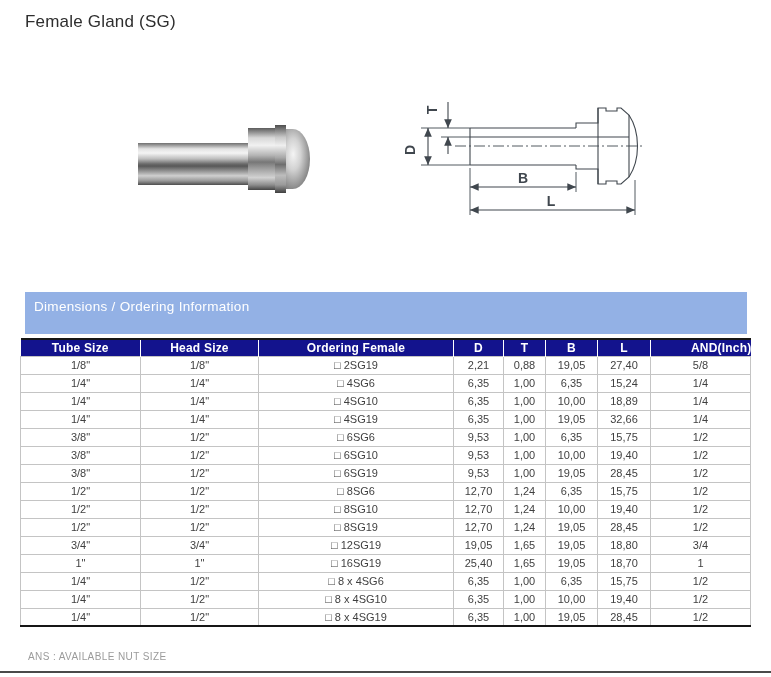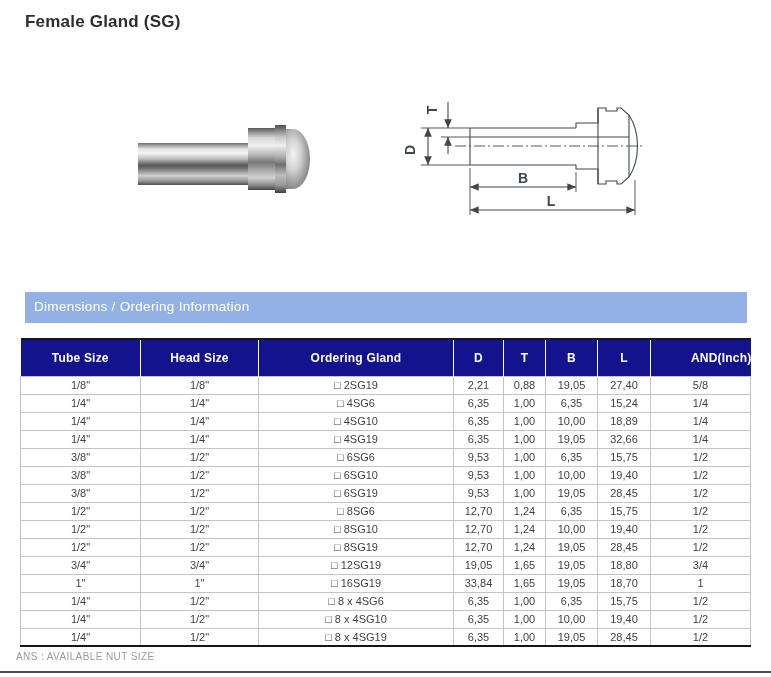--- a/index.html
+++ b/index.html
@@ -1,51 +1,51 @@
 <!DOCTYPE html>
 <html><head>
 <meta charset="utf-8">
 <style>
   * { margin:0; padding:0; box-sizing:border-box; }
   html,body { background:#ffffff; }
   body { width:771px; height:677px; font-family:"Liberation Sans", sans-serif; }
   .page { position:relative; width:771px; height:677px; background:#fff; overflow:hidden; }
 
-  .title { position:absolute; left:25px; top:12px; font-size:17px; color:#2e2e2e; font-weight:700; letter-spacing:.2px; }
+  .title { position:absolute; left:25px; top:12px; font-size:17px; color:#2e2e2e; font-weight:400; letter-spacing:.2px; }
 
   
   .photo { position:absolute; left:138px; top:120px; width:172px; height:76px; }
   .photo .tube { position:absolute; left:0; top:23px; width:110px; height:42px;
     background:linear-gradient(180deg,#6f6f6f 0%,#e3e3e3 14%,#f4f4f4 24%,#bcbcbc 38%,#6a6a6a 50%,#585858 55%,#8f8f8f 66%,#cfcfcf 78%,#999 90%,#4d4d4d 100%); }
   .photo .bodyc { position:absolute; left:110px; top:8px; width:27px; height:62px;
     background:linear-gradient(180deg,#5c5c5c 0%,#d8d8d8 16%,#f1f1f1 28%,#b5b5b5 44%,#777 55%,#a8a8a8 68%,#d2d2d2 80%,#8c8c8c 92%,#454545 100%); }
   .photo .flange { position:absolute; left:137px; top:5px; width:11px; height:68px;
     background:linear-gradient(180deg,#4e4e4e 0%,#c9c9c9 18%,#efefef 30%,#a8a8a8 48%,#6e6e6e 58%,#bdbdbd 74%,#9a9a9a 88%,#3f3f3f 100%); }
   .photo .dome { position:absolute; left:148px; top:9px; width:24px; height:60px;
     border-radius:0 72% 72% 0 / 0 50% 50% 0;
     background:radial-gradient(ellipse at 30% 42%, #f4f4f4 0%, #d2d2d2 32%, #8e8e8e 68%, #4f4f4f 100%); }
 
   
   .diagram { position:absolute; left:393px; top:80px; width:280px; height:150px; }
   .diagram text { font-family:"Liberation Sans", sans-serif; font-size:14px; font-weight:600; fill:#40474e; }
 
   
-  .section-bar { position:absolute; left:25px; top:292px; width:722px; height:31px;
+  .section-bar { position:absolute; left:25px; top:292px; width:722px; height:42px;
     background:#93b1e5; color:#fff; font-size:13.5px; line-height:30px; padding-left:9px; letter-spacing:.3px; }
 
   
   table.dims { position:absolute; left:20px; top:338px; width:730px; border-collapse:collapse; table-layout:fixed;
     border-top:2px solid #161616; border-bottom:2px solid #161616; }
-  table.dims th { background:#13138d; color:#fff; font-size:12px; font-weight:700; height:37px;
+  table.dims th { background:#13138d; color:#fff; font-size:12px; font-weight:700; height:17px;
     border-right:1px solid #fff; text-align:center; letter-spacing:.2px; }
   table.dims th:last-child { border-right:none;padding-left:40px; }
   table.dims td { text-align:center; font-size:11px; color:#3f3f3f; height:18px;
     border:1px solid #c4c4c4; padding:0; }
 
-  .footnote { position:absolute; left:16px; top:651px; font-size:10px; color:#9b9b9b; letter-spacing:.4px; }
+  .footnote { position:absolute; left:28px; top:651px; font-size:10px; color:#9b9b9b; letter-spacing:.4px; }
   .bottom-rule { position:absolute; left:0; top:671px; width:771px; height:2px; background:#4a4a4a; }
 </style>
 </head>
 <body>
 
 <div class="page">
 
   <h1 class="title">Female Gland (SG)</h1>
 
   <div class="photo">
@@ -99,21 +99,21 @@
       <col style="width:50px">
         <col style="width:42px">
         <col style="width:52px">
       <col style="width:53px">
         <col style="width:100px">
     </colgroup>
     <thead>
       <tr>
           <th>Tube Size</th>
           <th>Head Size</th>
-          <th>Ordering Gland</th>
+          <th>Ordering Female</th>
           <th>D</th>
           <th>T</th>
           <th>B</th>
           <th>L</th>
           <th>AND(Inch)</th>
         </tr>
     </thead>
     <tbody>
         <tr>
           <td>1/8"</td>
@@ -222,21 +222,21 @@
           <td>19,05</td>
           <td>1,65</td>
           <td>19,05</td>
           <td>18,80</td>
           <td>3/4</td>
         </tr>
         <tr>
           <td>1"</td>
           <td>1"</td>
           <td>□ 16SG19</td>
-          <td>33,84</td>
+          <td>25,40</td>
           <td>1,65</td>
           <td>19,05</td>
           <td>18,70</td>
           <td>1</td>
         </tr>
         <tr>
           <td>1/4"</td>
           <td>1/2"</td>
           <td>□ 8 x 4SG6</td>
           <td>6,35</td>

